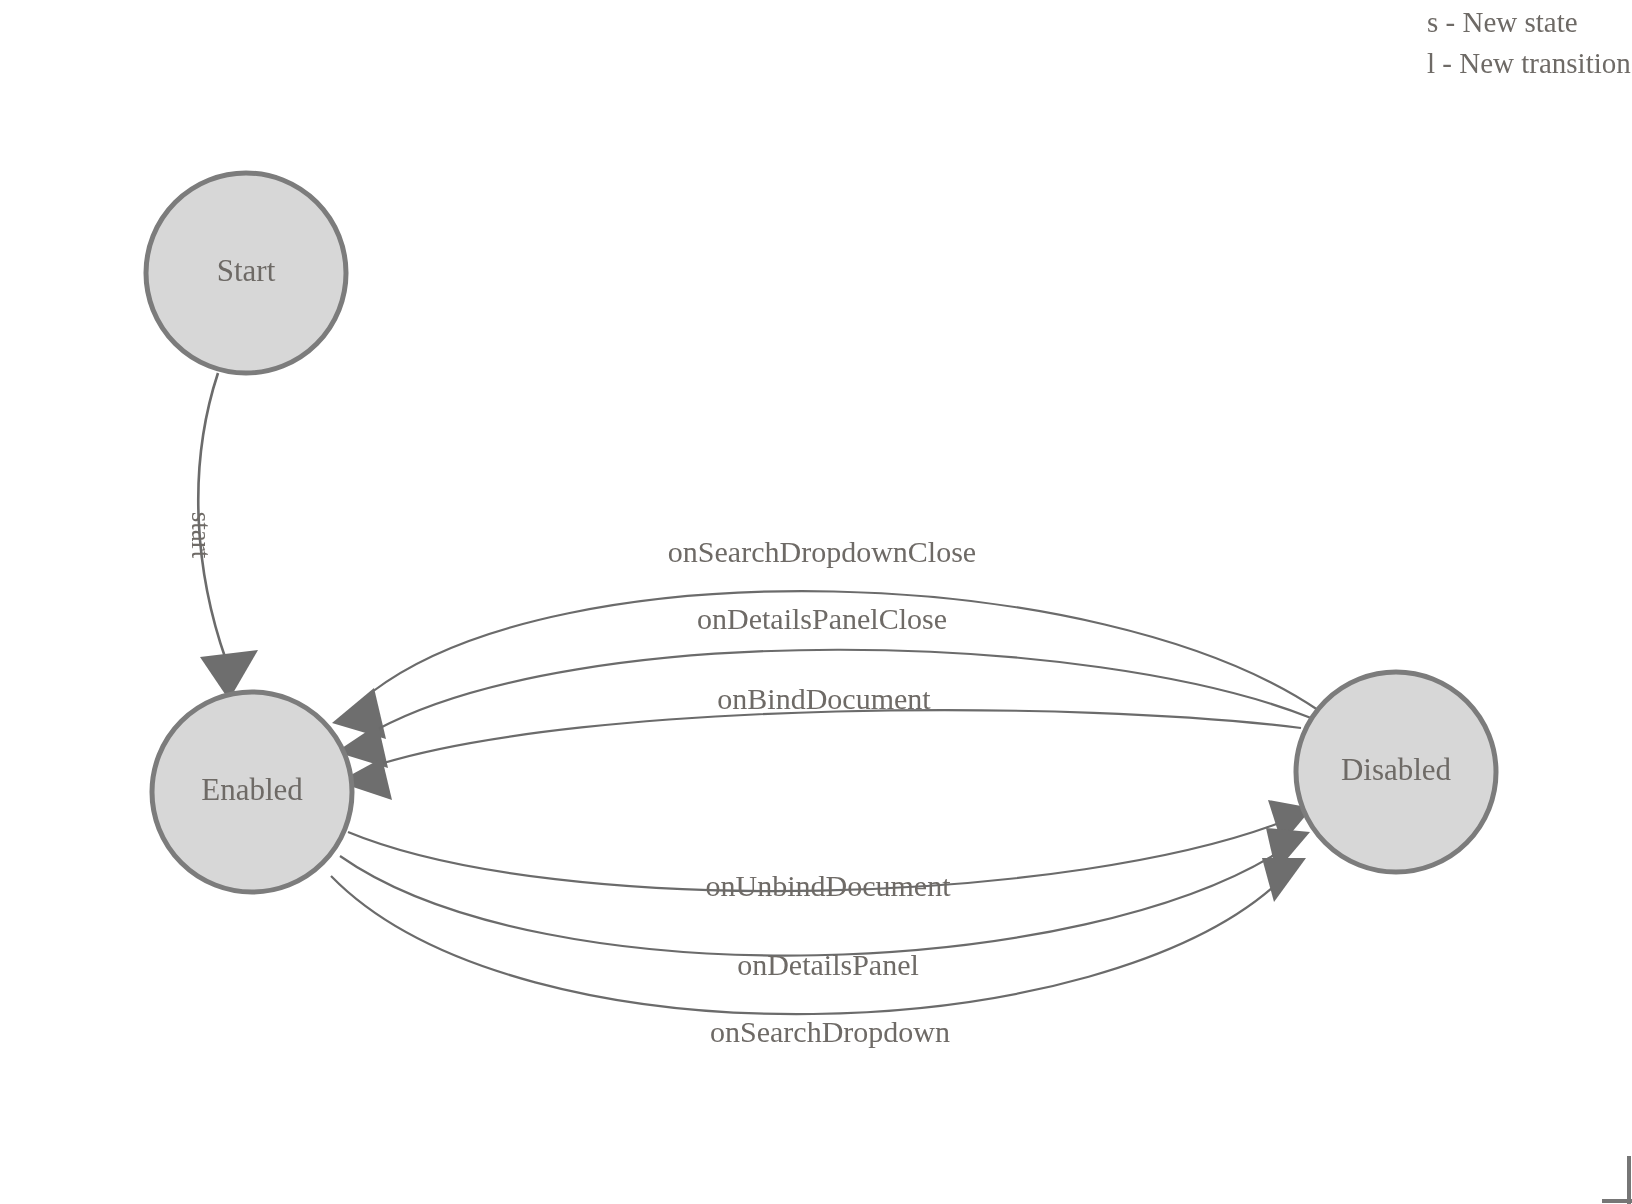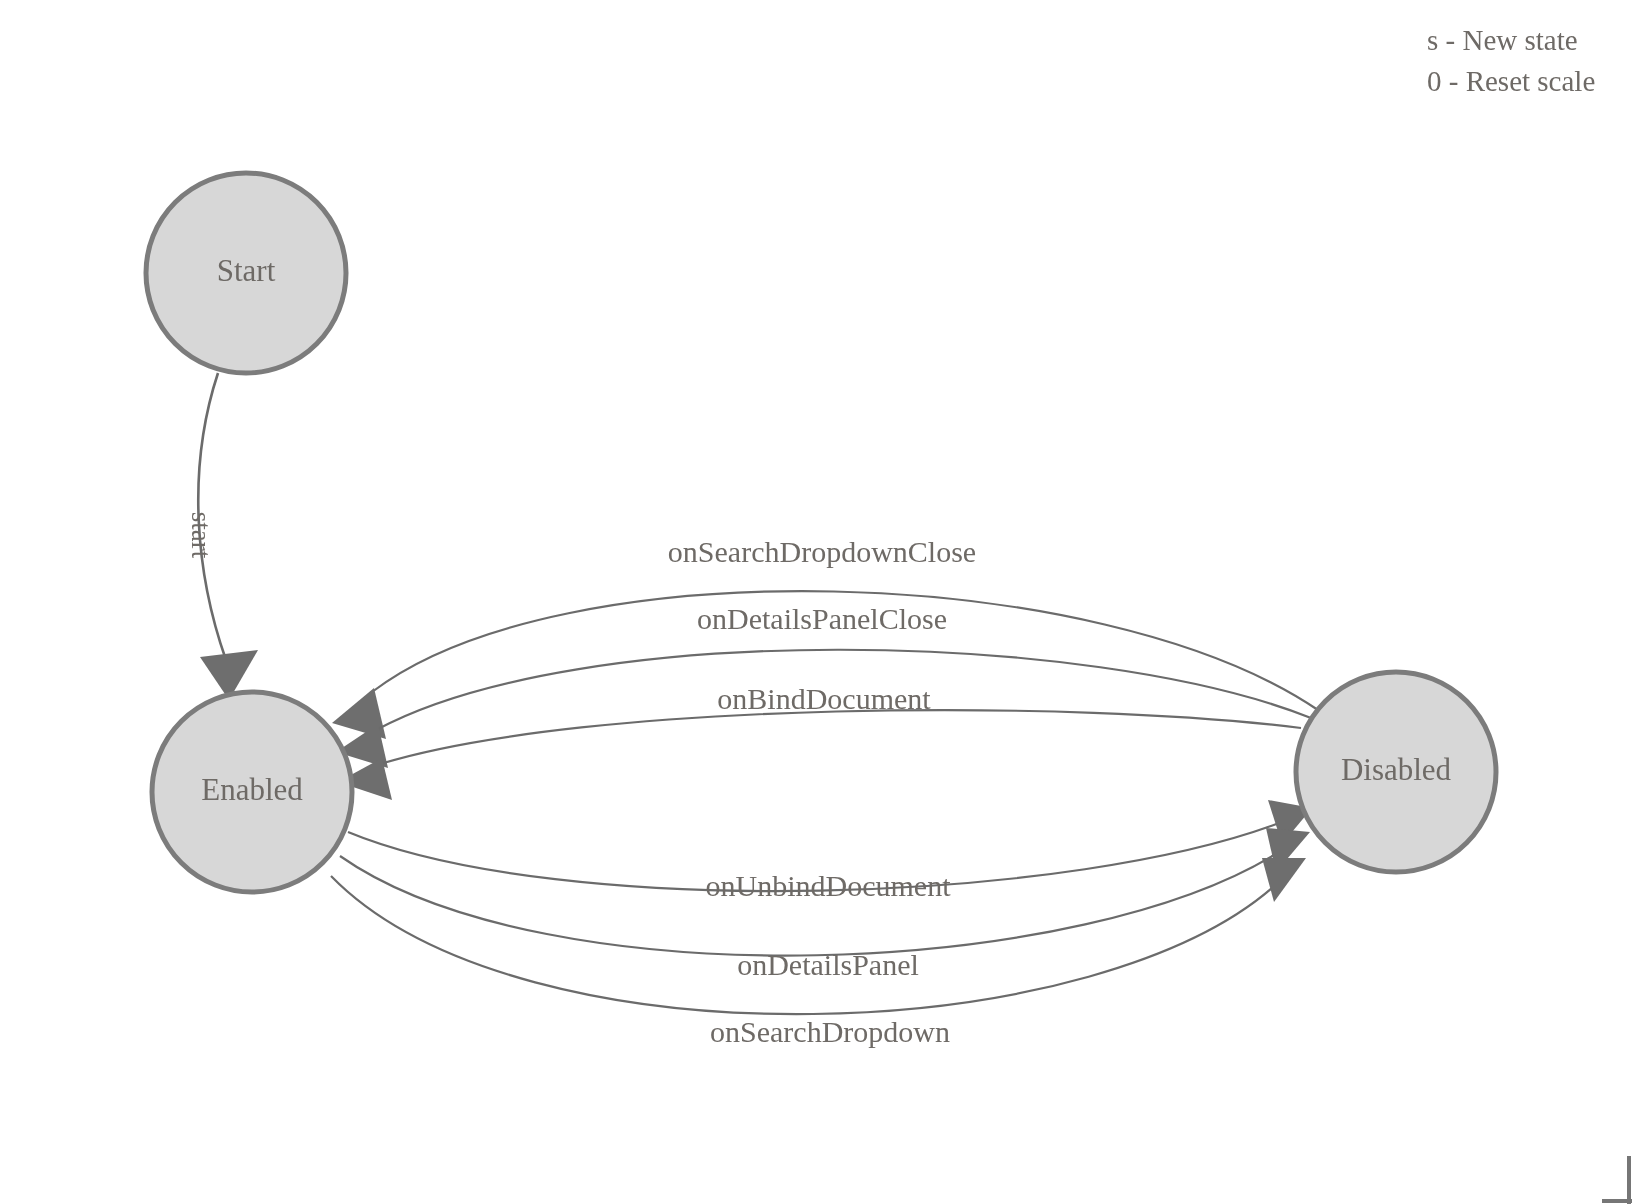--- a/index.html
+++ b/index.html
@@ -65,21 +65,21 @@
     font-size: 27px;
     fill: #6e6a66;
     text-anchor: middle;
   }
   #help-panel {
     position: absolute;
     right: 0;
     top: 0;
     width: 205px;
     overflow: hidden;
-    padding-top: 20px;
+    padding-top: 2px;
     pointer-events: none;
   }
   .help-line {
     font-family: "Liberation Serif", "DejaVu Serif", serif;
     font-size: 29px;
     line-height: 41px;
     color: #6e6a66;
     white-space: nowrap;
   }
   #corner-mark {
@@ -174,21 +174,21 @@
     <text class="edge-label" x="828" y="896">onUnbindDocument</text>
 
     <text class="edge-label" x="828" y="975">onDetailsPanel</text>
 
     <text class="edge-label" x="830" y="1042">onSearchDropdown</text>
 
   </svg>
 
   <div id="help-panel">
     <div class="help-line">s - New state</div>
-    <div class="help-line">0 - Reset scale</div>
+    <div class="help-line">l - New transition</div>
   </div>
 
   <div id="corner-mark">
     <div class="cm-v"></div>
     <div class="cm-h"></div>
   </div>
 
 </div>
 
 </body></html>

